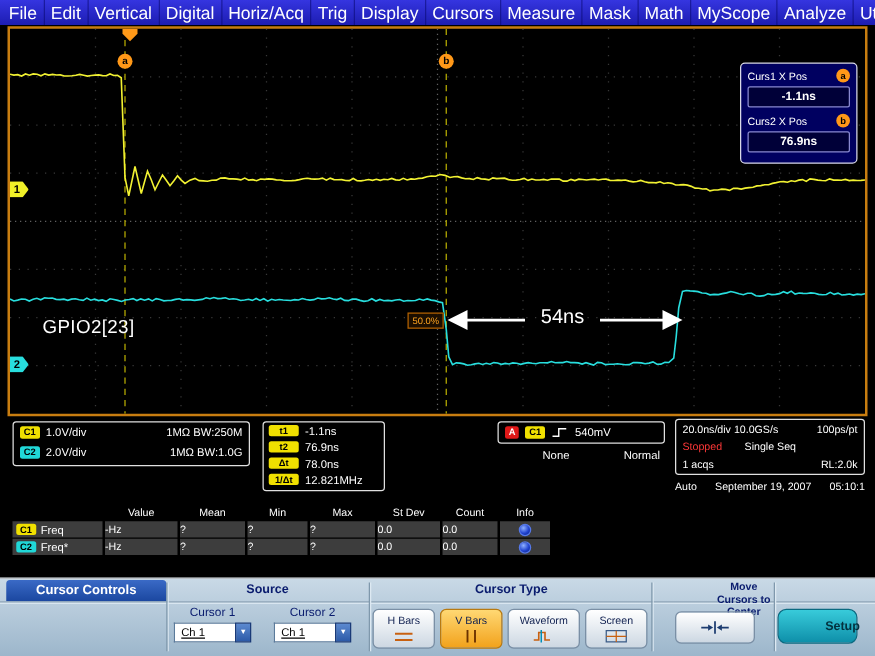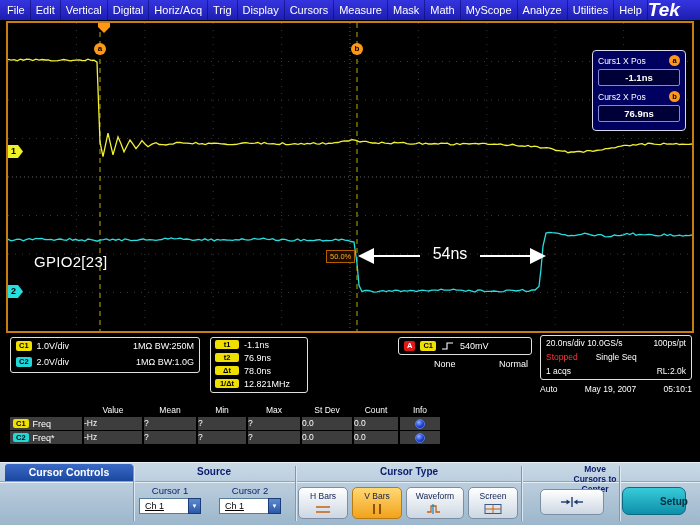--- a/index.html
+++ b/index.html
@@ -1,21 +1,21 @@
 <!DOCTYPE html>
 <html><head>
 <meta charset="utf-8">
 <style>
   *{margin:0;padding:0;box-sizing:border-box;}
   html,body{width:700px;height:525px;background:#000;overflow:hidden;font-family:"Liberation Sans",sans-serif;}
   #root{position:relative;width:700px;height:525px;background:#000;}
 
   
   .menubar{position:absolute;left:0;top:0;width:700px;height:20px;background:linear-gradient(#3535e0,#1d1db2);display:flex;align-items:stretch;padding-left:2px;}
-  .mi{color:#fff;font-size:11px;line-height:20px;padding:0 5px;border-right:1px solid rgba(8,8,110,.55);cursor:default;white-space:nowrap;}
+  .mi{color:#fff;font-size:14px;line-height:20px;padding:0 5px;border-right:1px solid rgba(8,8,110,.55);cursor:default;white-space:nowrap;}
   .tek{margin-left:auto;margin-right:44px;color:#fff;font-weight:bold;font-style:italic;font-size:19px;line-height:20px;}
 
   
   #scope{position:absolute;left:6px;top:21px;width:688px;height:312px;background:#000;border:2px solid #c87d10;}
   #scope svg{position:absolute;left:0;top:0;}
   .cbadge{position:absolute;width:12px;height:12px;border-radius:50%;background:#ff9818;color:#000;font-size:8px;font-weight:bold;text-align:center;line-height:12px;}
   .chm{position:absolute;left:0;width:15px;height:13px;color:#000;font-size:9px;font-weight:bold;line-height:13px;padding-left:3px;clip-path:polygon(0 0,10px 0,15px 50%,10px 100%,0 100%);}
   .chm1{top:122px;background:#f0f028;}
   .chm2{top:262px;background:#28dede;}
   .siglabel{position:absolute;left:26px;top:230px;color:#fff;font-size:15px;letter-spacing:.3px;}
@@ -202,21 +202,21 @@
       <span class="red">Stopped</span>
       <span>Single Seq</span>
     </div>
     <div class="statrow">
       <span>1 acqs</span>
       <span>RL:2.0k</span>
     </div>
   </div>
   <div class="plainrow" style="left:540px;top:384px;width:152px;font-size:8.5px;">
     <span>Auto</span>
-    <span>May 19, 2007</span>
+    <span>September 19, 2007</span>
     <span>05:10:1</span>
   </div>
 
   <div id="mtable">
     <div class="mgrid">
       <span class="mh"></span>
       <span class="mh">Value</span>
       <span class="mh">Mean</span>
       <span class="mh">Min</span>
       <span class="mh">Max</span>

